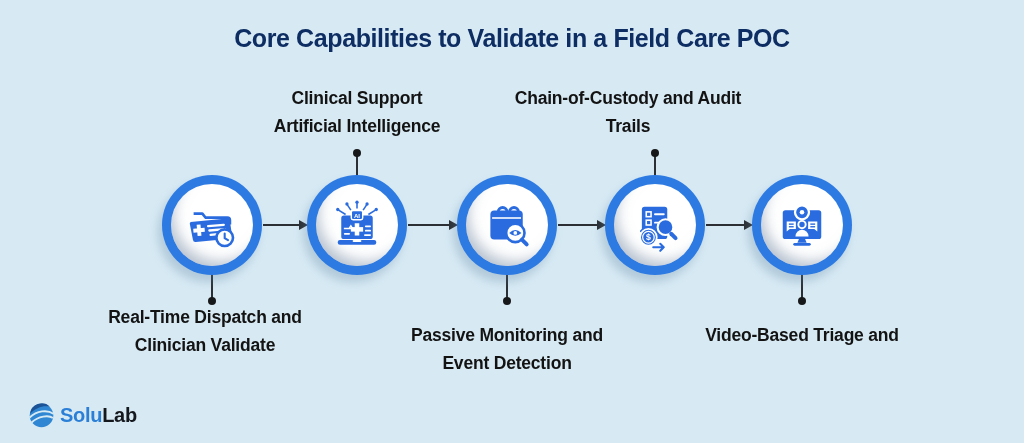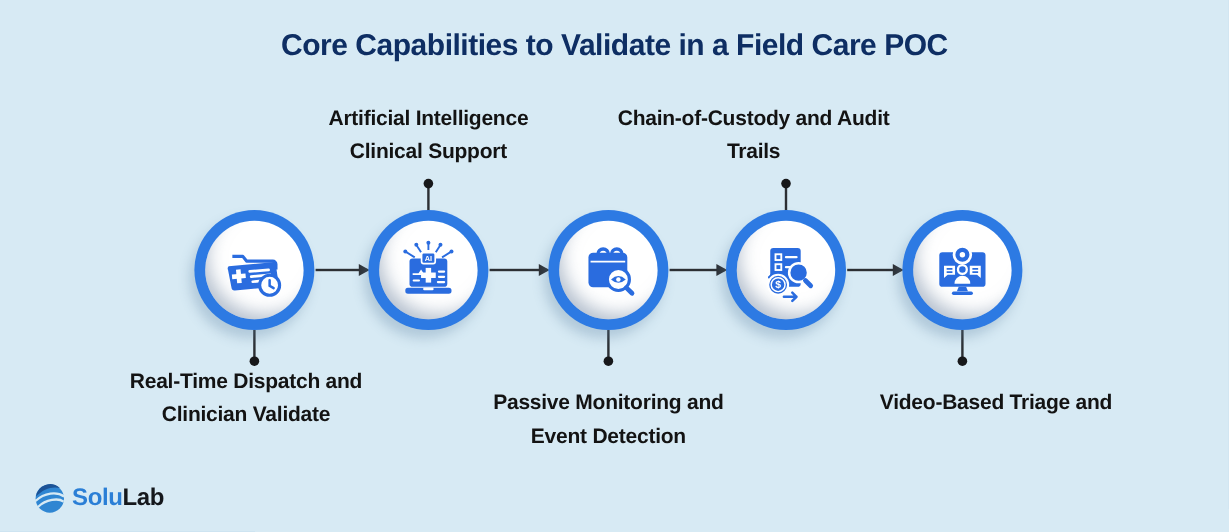--- a/index.html
+++ b/index.html
@@ -20,21 +20,21 @@
   .step-label {
     position:absolute; width:320px;
     text-align:center;
     font-size:17.5px; font-weight:bold; letter-spacing:-0.2px;
     color:#131313; line-height:28px;
   }
   .label-top-2   { left:197px; top:84px; }
   .label-top-4   { left:468px; top:84px; }
   .label-bot-1   { left:45px;  top:303px; }
   .label-bot-3   { left:347px; top:321px; }
-  .label-bot-5   { left:670px; top:321px; }
+  .label-bot-5   { left:642px; top:321px; }
 
   .circle {
     position:absolute; top:175px;
     width:100px; height:100px; border-radius:50%;
     background:#2d7ae3;
     display:flex; align-items:center; justify-content:center;
     box-shadow:-4px 7px 10px rgba(90,125,160,0.30);
   }
   .circle .inner {
     width:82px; height:82px; border-radius:50%;
@@ -78,22 +78,22 @@
   .logo .lab  { color:#15181c; }
 </style>
 </head>
 <body>
 
 <div class="canvas">
 
   <div class="title">Core Capabilities to Validate in a Field Care POC</div>
 
   <div class="step-label label-top-2">
+    <div>Clinical Support</div>
     <div>Artificial Intelligence</div>
-    <div>Clinical Support</div>
   </div>
   <div class="step-label label-top-4">
     <div>Chain-of-Custody and Audit</div>
     <div>Trails</div>
   </div>
 
   <div class="step-label label-bot-1">
     <div>Real-Time Dispatch and</div>
     <div>Clinician Validate</div>
   </div>

